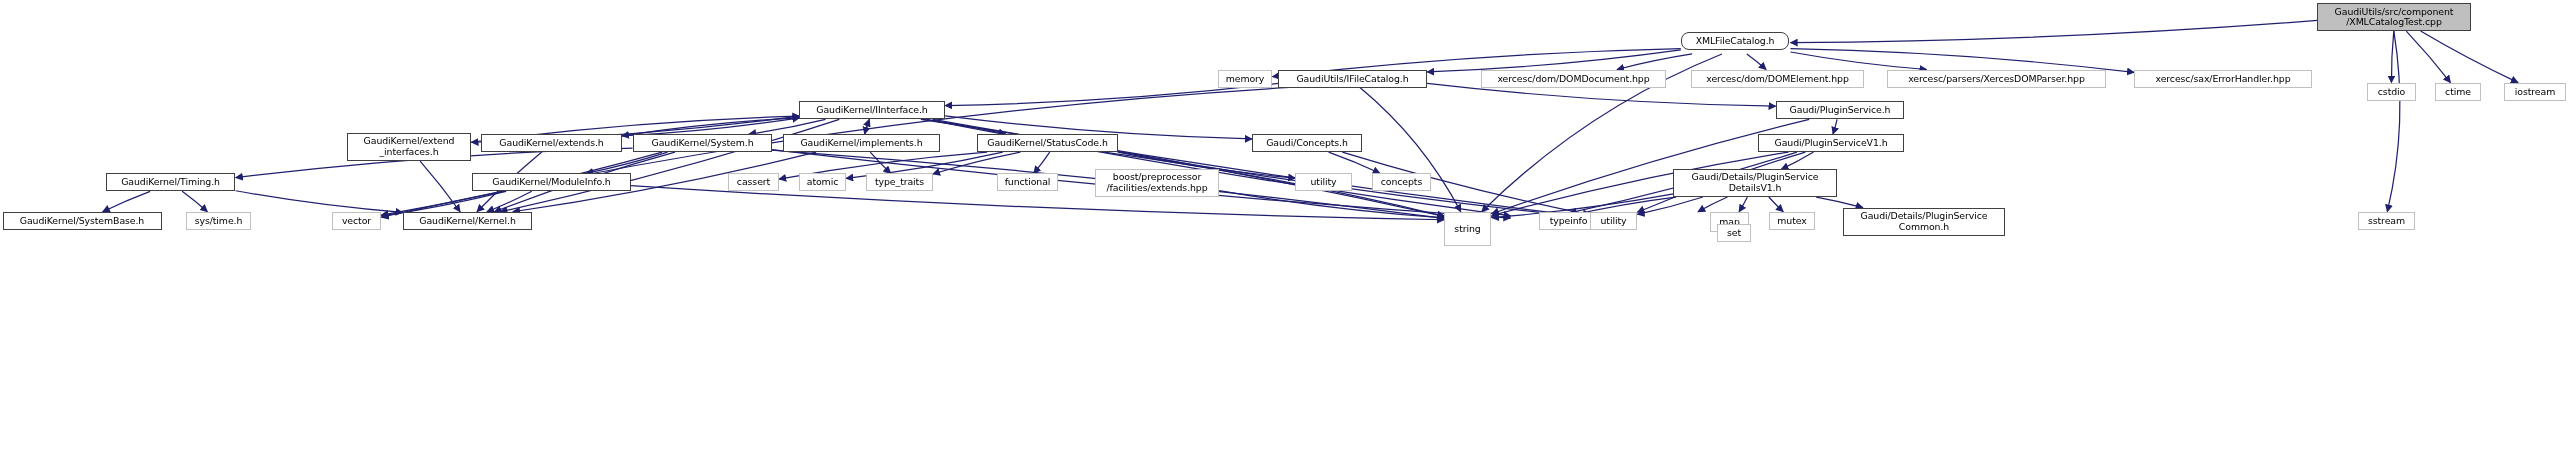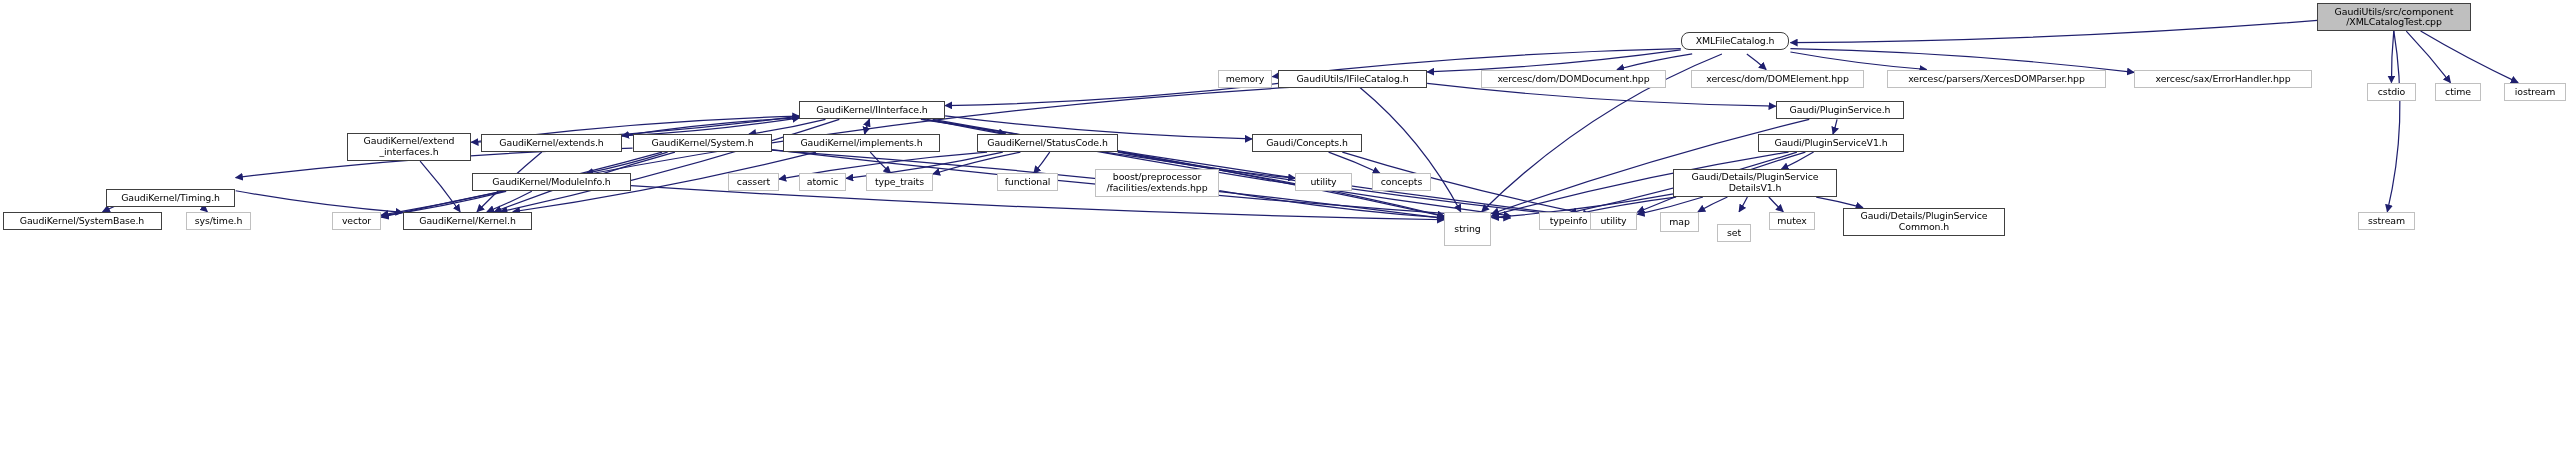--- a/index.html
+++ b/index.html
@@ -113,38 +113,38 @@
       <div class="node hdr" style="left: 1758px; top: 134px; width: 146px; height: 18px;"><span>Gaudi/PluginServiceV1.h</span></div>
       <div class="node hdr" style="left: 347px; top: 133px; width: 124px; height: 28px;"><span>GaudiKernel/extend
 _interfaces.h</span></div>
       <div class="node hdr" style="left: 481px; top: 134px; width: 141px; height: 18px;"><span>GaudiKernel/extends.h</span></div>
       <div class="node hdr" style="left: 633px; top: 134px; width: 139px; height: 18px;"><span>GaudiKernel/System.h</span></div>
       <div class="node hdr" style="left: 783px; top: 134px; width: 157px; height: 18px;"><span>GaudiKernel/implements.h</span></div>
       <div class="node hdr" style="left: 977px; top: 134px; width: 141px; height: 18px;"><span>GaudiKernel/StatusCode.h</span></div>
       <div class="node hdr" style="left: 1252px; top: 134px; width: 110px; height: 18px;"><span>Gaudi/Concepts.h</span></div>
       <div class="node hdr" style="left: 1673px; top: 169px; width: 164px; height: 28px;"><span>Gaudi/Details/PluginService
 DetailsV1.h</span></div>
-      <div class="node hdr" style="left: 106px; top: 173px; width: 129px; height: 18px; margin-top: 16px;"><span>GaudiKernel/Timing.h</span></div>
+      <div class="node hdr" style="left: 106px; top: 173px; width: 129px; height: 18px;"><span>GaudiKernel/Timing.h</span></div>
       <div class="node hdr" style="left: 472px; top: 173px; width: 159px; height: 18px;"><span>GaudiKernel/ModuleInfo.h</span></div>
       <div class="node lib" style="left: 728px; top: 173px; width: 51px; height: 18px;"><span>cassert</span></div>
       <div class="node lib" style="left: 799px; top: 173px; width: 47px; height: 18px;"><span>atomic</span></div>
       <div class="node lib" style="left: 866px; top: 173px; width: 67px; height: 18px;"><span>type_traits</span></div>
       <div class="node lib" style="left: 997px; top: 173px; width: 61px; height: 18px;"><span>functional</span></div>
       <div class="node lib" style="left: 1095px; top: 169px; width: 124px; height: 28px;"><span>boost/preprocessor
 /facilities/extends.hpp</span></div>
       <div class="node lib" style="left: 1295px; top: 173px; width: 57px; height: 18px;"><span>utility</span></div>
       <div class="node lib" style="left: 1372px; top: 173px; width: 59px; height: 18px;"><span>concepts</span></div>
       <div class="node hdr" style="left: 2.5px; top: 212px; width: 159px; height: 18px;"><span>GaudiKernel/SystemBase.h</span></div>
       <div class="node lib" style="left: 186px; top: 212px; width: 65px; height: 18px;"><span>sys/time.h</span></div>
       <div class="node lib" style="left: 332px; top: 212px; width: 49px; height: 18px;"><span>vector</span></div>
       <div class="node hdr" style="left: 403px; top: 212px; width: 129px; height: 18px;"><span>GaudiKernel/Kernel.h</span></div>
       <div class="node lib" style="left: 1444px; top: 212px; width: 47px; height: 34px;"><span>string</span></div>
       <div class="node lib" style="left: 1511px; top: 212px; width: 59px; height: 18px; margin-left: 28px;"><span>typeinfo</span></div>
       <div class="node lib" style="left: 1590px; top: 212px; width: 47px; height: 18px;"><span>utility</span></div>
-      <div class="node lib" style="left: 1660px; top: 212px; width: 39px; height: 20px;"><span>map</span></div>
+      <div class="node lib" style="left: 1710px; top: 212px; width: 39px; height: 20px;"><span>map</span></div>
       <div class="node lib" style="left: 1717px; top: 224px; width: 34px; height: 18px;"><span>set</span></div>
       <div class="node lib" style="left: 1769px; top: 212px; width: 46px; height: 18px;"><span>mutex</span></div>
       <div class="node hdr" style="left: 1843px; top: 208px; width: 162px; height: 28px;"><span>Gaudi/Details/PluginService
 Common.h</span></div>
       <div class="node lib" style="left: 2358px; top: 212px; width: 57px; height: 18px;"><span>sstream</span></div>
     </div>
 </div>
 
 
 </body></html>

